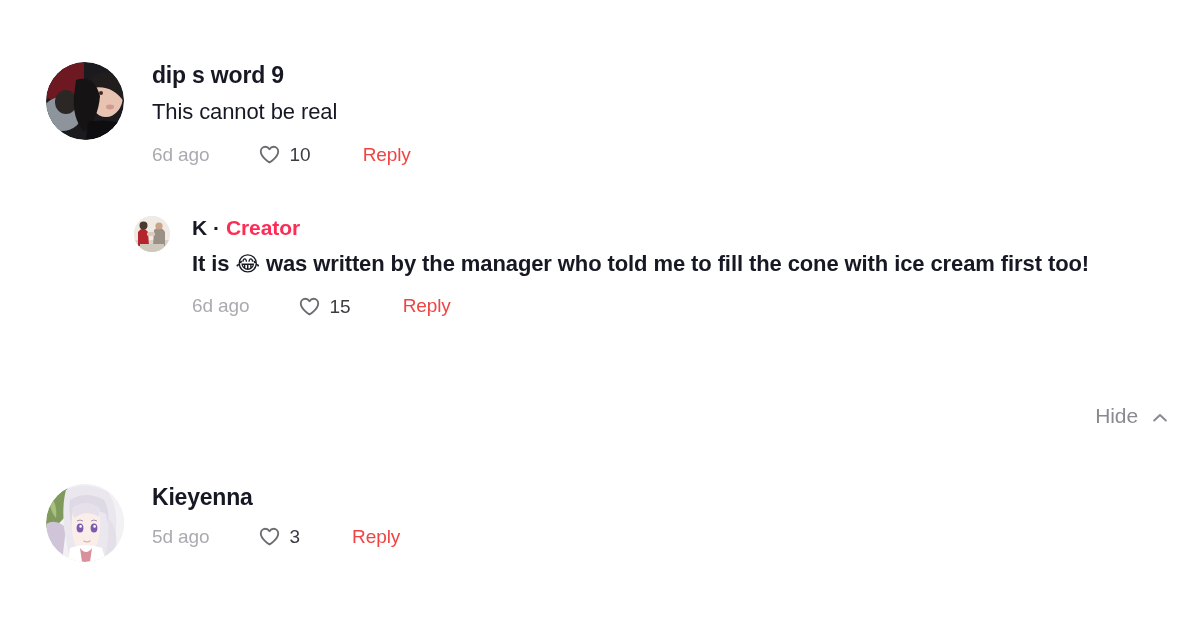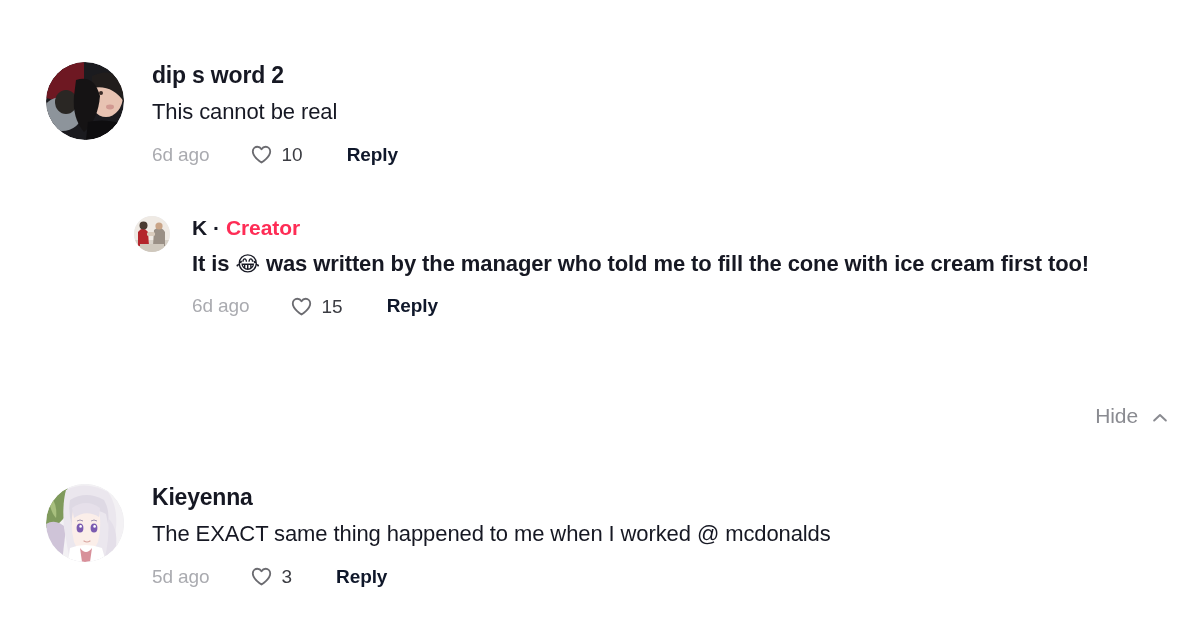--- a/index.html
+++ b/index.html
@@ -90,20 +90,21 @@
     font-family: "DejaVu Sans", sans-serif;
     font-size: 21px;
   }
 
   
   .meta {
     display: flex;
     align-items: center;
     margin-top: 14px;
     white-space: nowrap;
+    gap: 8px;
   }
   .timestamp {
     font-size: 19px;
     color: #aaabb0;
     font-weight: 400;
     letter-spacing: -0.1px;
   }
   .like-group {
     display: flex;
     align-items: flex-end;
@@ -111,22 +112,22 @@
   }
   .heart-icon { display: block; width: 23px; height: 23px; }
   .like-count {
     font-size: 19px;
     color: #3b3c42;
     margin-left: 9px;
     font-weight: 400;
   }
   .reply-btn {
     font-size: 19px;
-    color: #0f172a;
-    font-weight: 700;
+    color: #ef4444;
+    font-weight: 400;
     margin-left: 44px;
     letter-spacing: -0.1px;
   }
 
   
   .hide-control {
     position: absolute;
     right: 30px;
     top: 404px;
     display: flex;
@@ -163,21 +164,21 @@
           <path d="M46 14 Q62 6 76 16 L78 40 Q66 22 46 26 Z" fill="#211d1c"></path>
           <path d="M30 18 Q48 12 54 34 Q52 58 38 70 Q26 56 28 34 Z" fill="#151314"></path>
           <ellipse cx="64" cy="45" rx="4" ry="2.4" fill="#c98b85" opacity=".75"></ellipse>
           <circle cx="55" cy="31" r="2" fill="#3a2b26"></circle>
           <path d="M42 60 Q58 56 78 62 L78 78 H40 Z" fill="#0e0d0f"></path>
         </g>
       </svg>
     </div>
 
     <div class="body">
-      <div class="username">dip s word 2</div>
+      <div class="username">dip s word 9</div>
 
       <div class="text">This cannot be real</div>
 
       <div class="meta">
         <span class="timestamp">6d ago</span>
 
         <span class="like-group">
           <svg class="heart-icon" viewBox="0 0 24 24" xmlns="http://www.w3.org/2000/svg" aria-hidden="true">
             <path d="M12 20.4 C12 20.4 2.9 14.6 2.9 8.8 C2.9 5.9 5.1 3.9 7.6 3.9 C9.5 3.9 11.1 5.0 12 6.5 C12.9 5.0 14.5 3.9 16.4 3.9 C18.9 3.9 21.1 5.9 21.1 8.8 C21.1 14.6 12 20.4 12 20.4 Z" fill="none" stroke="#6b6b70" stroke-width="1.9" stroke-linejoin="round"></path>
           </svg>
@@ -270,21 +271,20 @@
           <path d="M24 64 Q39 58 56 64 L60 78 H22 Z" fill="#ffffff"></path>
           <path d="M34 64 Q40 72 46 64 L44 78 H36 Z" fill="#d8909a"></path>
           <path d="M62 34 Q72 44 70 62 L66 78 H58 Q64 54 62 34 Z" fill="#e4dfe9"></path>
         </g>
       </svg>
     </div>
 
     <div class="body">
       <div class="username">Kieyenna</div>
 
-      <div class="text">The EXACT same thing happened to me when I worked @ mcdonalds</div>
 
       <div class="meta">
         <span class="timestamp">5d ago</span>
 
         <span class="like-group">
           <svg class="heart-icon" viewBox="0 0 24 24" xmlns="http://www.w3.org/2000/svg" aria-hidden="true">
             <path d="M12 20.4 C12 20.4 2.9 14.6 2.9 8.8 C2.9 5.9 5.1 3.9 7.6 3.9 C9.5 3.9 11.1 5.0 12 6.5 C12.9 5.0 14.5 3.9 16.4 3.9 C18.9 3.9 21.1 5.9 21.1 8.8 C21.1 14.6 12 20.4 12 20.4 Z" fill="none" stroke="#6b6b70" stroke-width="1.9" stroke-linejoin="round"></path>
           </svg>
           <span class="like-count">3</span>
         </span>

